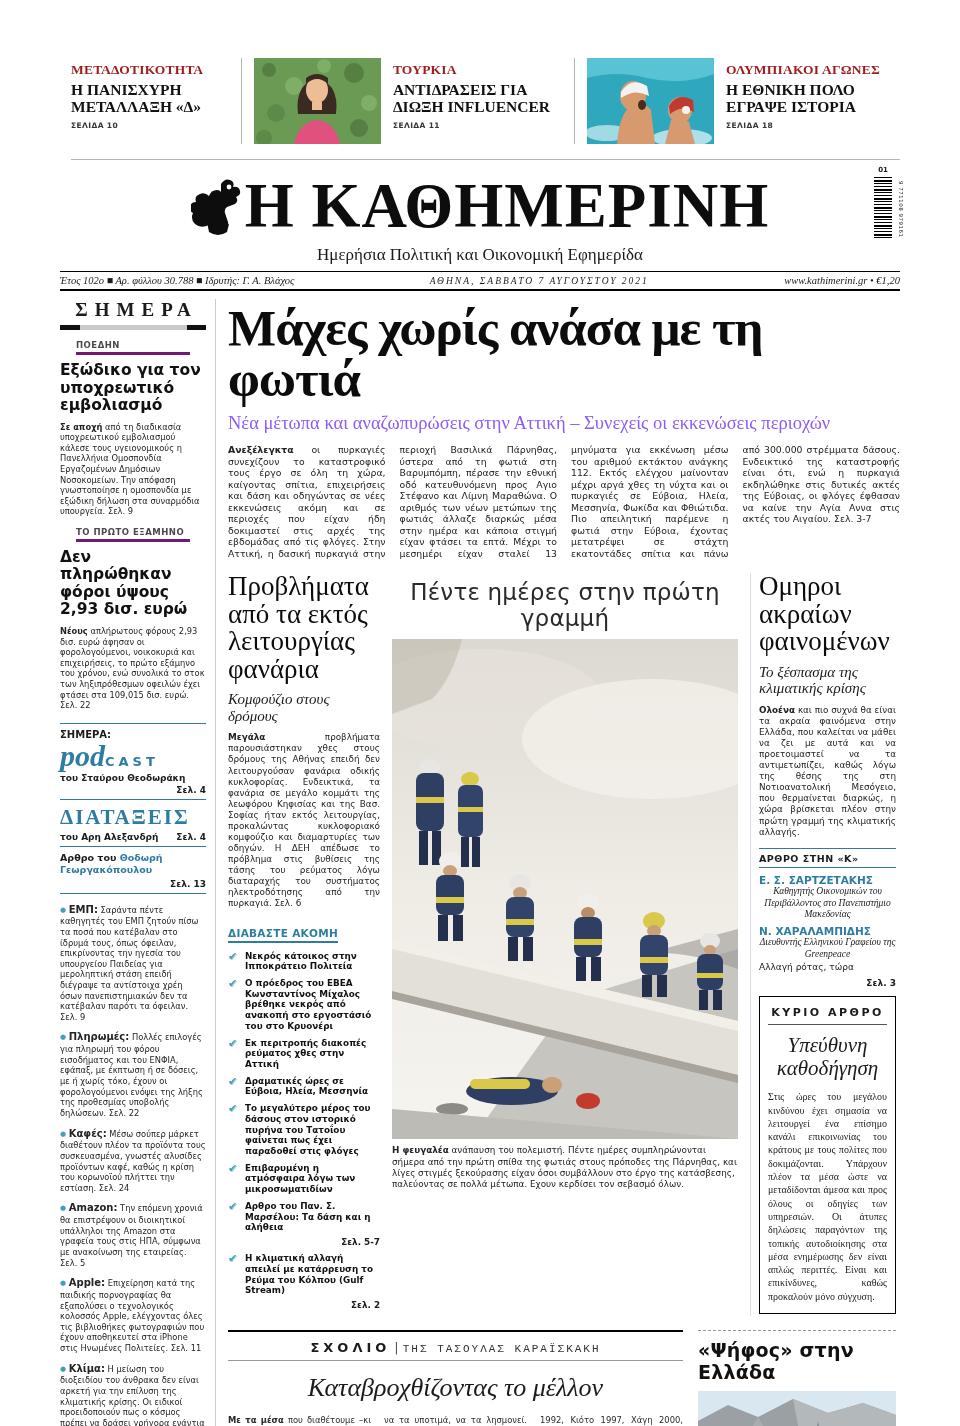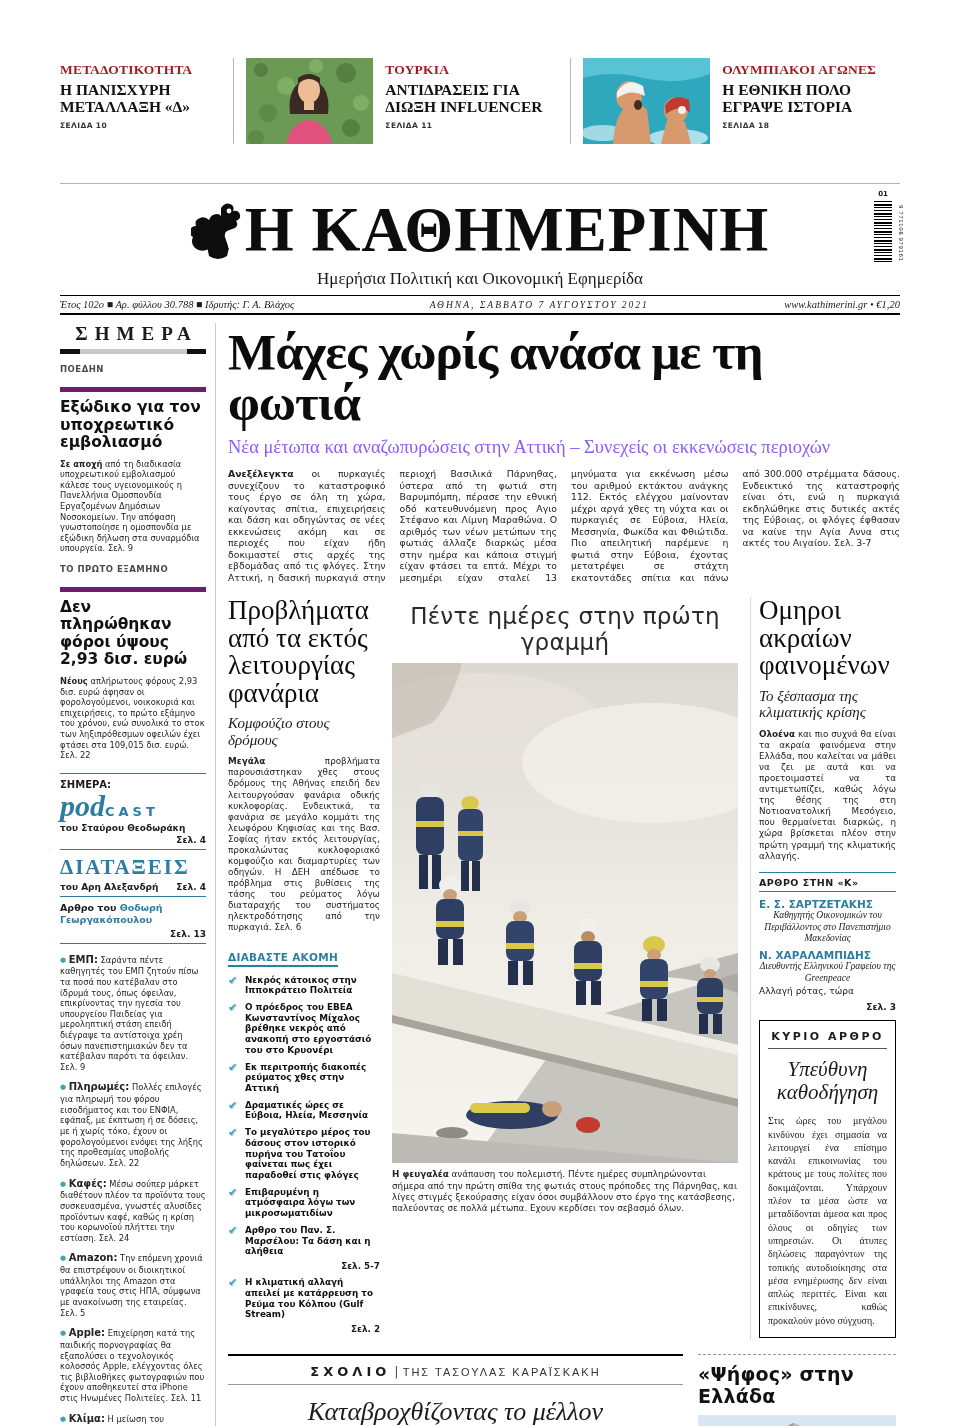--- a/index.html
+++ b/index.html
@@ -1,21 +1,21 @@
 <!DOCTYPE html>
 <html lang="el"><head>
 <meta charset="utf-8">
 <style>
   * { margin:0; padding:0; box-sizing:border-box; }
   body { background:#888; font-family:"DejaVu Sans", sans-serif; }
   .page { width:960px; height:1426px; background:#fff; margin:0 auto; position:relative; overflow:hidden; color:#1b1b1b; }
   .inner { width:840px; margin:0 auto; }
 
   
-  .teasers { display:flex; align-items:flex-start; gap:12px; padding-top:58px; height:184px; border-bottom:1px solid #b5b5b5; }
+  .teasers { display:flex; align-items:flex-start; gap:12px; padding-top:58px; height:160px; border-bottom:1px solid #b5b5b5;margin-left:11px; }
   .teaser { padding-top:4px; }
   .teaser-kicker { font-family:"Liberation Serif", serif; font-weight:bold; font-size:13.5px; color:#9e1b1e; letter-spacing:.2px; margin-bottom:3px; }
   .teaser-title { font-family:"Liberation Serif", serif; font-weight:bold; font-size:15.5px; line-height:1.12; color:#111; }
   .teaser-page { font-size:7.5px; font-weight:bold; color:#333; margin-top:5px; letter-spacing:.4px; }
   .vdiv { width:1px; background:#b5b5b5; height:86px; align-self:flex-start; }
   .tphoto { width:127px; height:86px; flex:0 0 auto; overflow:hidden; }
   .tz1 { width:168px; } .tz2 { width:180px; } .tz3 { width:185px; }
 
   
   .masthead { position:relative; text-align:center; padding:10px 0 6px; }
@@ -32,21 +32,21 @@
   .dateline .dl-center { letter-spacing:2px; font-size:9.5px; }
 
   
   .grid { display:flex; gap:12px; padding-top:8px; }
   .sidebar { width:156px; flex:0 0 auto; border-right:1px solid #ccc; padding-right:9px; }
   .main { width:672px; flex:0 0 auto; }
 
   
   .side-header { text-align:center; font-family:"Liberation Serif", serif; font-weight:bold; font-size:19px; letter-spacing:7px; padding-left:7px; }
   .side-headbar { height:5px; margin:4px 0 8px; background:linear-gradient(to right,#111 0 20px,#c9c9c9 20px 127px,#111 127px); }
-  .side-kicker { font-size:8.5px; font-weight:bold; color:#4a4a4a; letter-spacing:.5px; border-bottom:5px solid #701a75; padding-bottom:13px; margin:10px 0 7px; }
+  .side-kicker { font-size:8.5px; font-weight:bold; color:#4a4a4a; letter-spacing:.5px; border-bottom:3px solid #701a75; padding-bottom:2px; margin:10px 16px 7px; }
   .side-title { font-size:15.5px; font-weight:bold; line-height:1.13; margin-bottom:7px; color:#111; }
   .side-body { font-size:8.3px; line-height:1.28; color:#242424; }
   .side-body b, .rest b { font-weight:bold; }
   .promo { border-top:1.5px solid #2d7da3; border-bottom:1.5px solid #2d7da3; margin-top:12px; padding:5px 0 4px; }
   .promo + .promo { border-top:none; margin-top:0; }
   .pod-kicker { font-weight:bold; font-size:10px; }
   .pod-logo { line-height:1; margin:1px 0 2px; }
   .pod-script { font-family:"Liberation Serif", serif; font-style:italic; font-weight:bold; font-size:30px; color:#2d7da3; }
   .pod-caps { font-weight:bold; font-size:13px; letter-spacing:4px; color:#2d7da3; }
   .pod-by { font-weight:bold; font-size:9px; }
@@ -96,21 +96,21 @@
   .ed-header { text-align:center; font-weight:bold; font-size:11px; letter-spacing:2.5px; border-bottom:1px solid #555; padding-bottom:5px; }
   .ed-title { text-align:center; font-family:"Liberation Serif", serif; font-style:italic; font-size:21px; line-height:1.1; margin:9px 0 10px; }
   .ed-body { font-family:Liberation Serif, serif; font-size:10px; line-height:1.33; text-align:justify; }
 
   
   .band3 { display:flex; gap:15px; margin-top:14px; }
   .commentary { width:455px; flex:0 0 auto; }
   .cm-head { border-top:2.5px solid #000; border-bottom:1px solid #999; text-align:center; padding:5px 0 4px; }
   .cm-kicker { font-weight:bold; font-size:13px; letter-spacing:4px; }
   .cm-div { color:#555; font-size:13px; margin:0 4px; }
-  .cm-byline { font-family:Liberation Sans, sans-serif; font-size:11px; letter-spacing:2px; color:#333; }
+  .cm-byline { font-family:Liberation Mono, monospace; font-size:11px; letter-spacing:2px; color:#333; }
   .cm-title { text-align:center; font-family:"Liberation Serif", serif; font-style:italic; font-size:26px; margin:12px 0 12px; }
   .cm-body { column-count:3; column-gap:13px; font-size:8.4px; line-height:1.27; text-align:justify; color:#2a2a2a; }
 
   .vote { width:198px; flex:0 0 auto; border-top:1px dashed #999; padding-top:8px; }
   .vote-title { font-weight:bold; font-size:19px; letter-spacing:.2px; margin-bottom:8px; color:#111; }
   .vote-photo { width:198px; height:215px; display:block; }
 </style>
 </head>
 <body>
 

